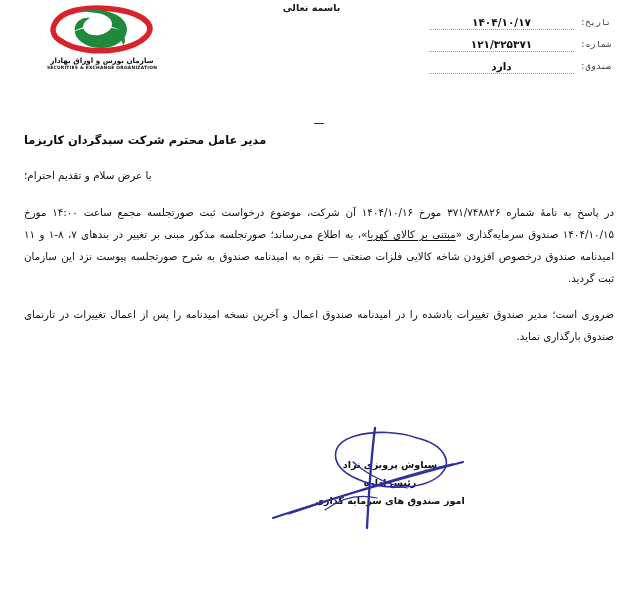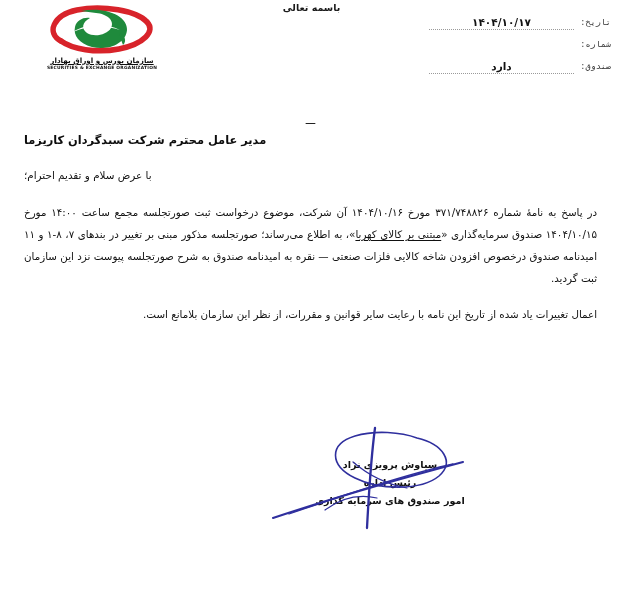--- a/index.html
+++ b/index.html
@@ -64,32 +64,31 @@
   .logo-wrap{
     position:absolute;top:4px;left:22px;
     width:160px;height:78px;
     text-align:center;
   }
   .logo-mark{width:116px;height:52px;display:block;margin:0 auto;}
   .logo-fa{
     font-size:7.2px;font-weight:bold;color:#0f0f0f;
     margin-top:1px;letter-spacing:0px;line-height:1;
     white-space:nowrap;
-    text-decoration:underline;
   }
   .logo-en{
     font-size:4.4px;font-weight:bold;color:#0f0f0f;
     margin-top:1.5px;letter-spacing:0.25px;line-height:1;
     direction:ltr;white-space:nowrap;
   }
 
   
   .body-area{
     position:absolute;top:96px;right:0;left:0;
-    padding:0 26px 0 24px;
+    padding:0 9px 0 24px;
   }
 
   .dash-mark{
     text-align:center;
     font-size:11px;color:#222;
     margin:18px 0 6px 0;
     letter-spacing:0;
   }
 
   .addressee{
@@ -159,20 +158,23 @@
 
       <div class="field-row">
         <span class="field-label">تاریخ:</span>
         <span class="field-line">
           <span class="field-value">۱۴۰۴/۱۰/۱۷</span>
         </span>
       </div>
 
       <div class="field-row">
         <span class="field-label">شماره:</span>
+        <span class="field-line">
+          <span class="field-value">۱۲۱/۳۲۵۳۷۱</span>
+        </span>
       </div>
 
       <div class="field-row">
         <span class="field-label">صندوق:</span>
         <span class="field-line">
           <span class="field-value">دارد</span>
         </span>
       </div>
 
     </div>
@@ -202,22 +204,22 @@
   <div class="body-area">
 
     <div class="dash-mark">ـــ</div>
 
     <div class="addressee">مدیر عامل محترم شرکت سبدگردان کاریزما</div>
 
     <div class="salutation">با عرض سلام و تقدیم احترام؛</div>
 
     <p class="para"><span>در پاسخ به نامهٔ شماره ۳۷۱/۷۴۸۸۲۶ مورخ ۱۴۰۴/۱۰/۱۶ آن شرکت، موضوع درخواست ثبت صورتجلسه مجمع ساعت ۱۴:۰۰ مورخ ۱۴۰۴/۱۰/۱۵ صندوق سرمایه‌گذاری «</span><u>مبتنی بر کالای کهربا</u><span>»، به اطلاع می‌رساند؛ صورتجلسه مذکور مبنی بر تغییر در بندهای ۷، ۸-۱ و ۱۱ امیدنامه صندوق درخصوص افزودن شاخه کالایی فلزات صنعتی — نقره به امیدنامه صندوق به شرح صورتجلسه پیوست نزد این سازمان ثبت گردید.</span></p>
 
-
-    <p class="para">اعمال تغییرات یاد شده از تاریخ این نامه با رعایت سایر قوانین و مقررات، از نظر این سازمان بلامانع است.</p>
+    <p class="para">ضروری است؛ مدیر صندوق تغییرات یادشده را در امیدنامه صندوق اعمال و آخرین نسخه امیدنامه را پس از اعمال تغییرات در تارنمای صندوق بارگذاری نماید.</p>
+
 
   </div>
 
   <div class="sign-block">
 
     <div class="sign-text">
       <span class="sign-name">سیاوش پرویزی نژاد</span>
       <span class="sign-role">رئیس اداره</span>
       <span class="sign-dept">امور صندوق های سرمایه گذاری</span>
     </div>

